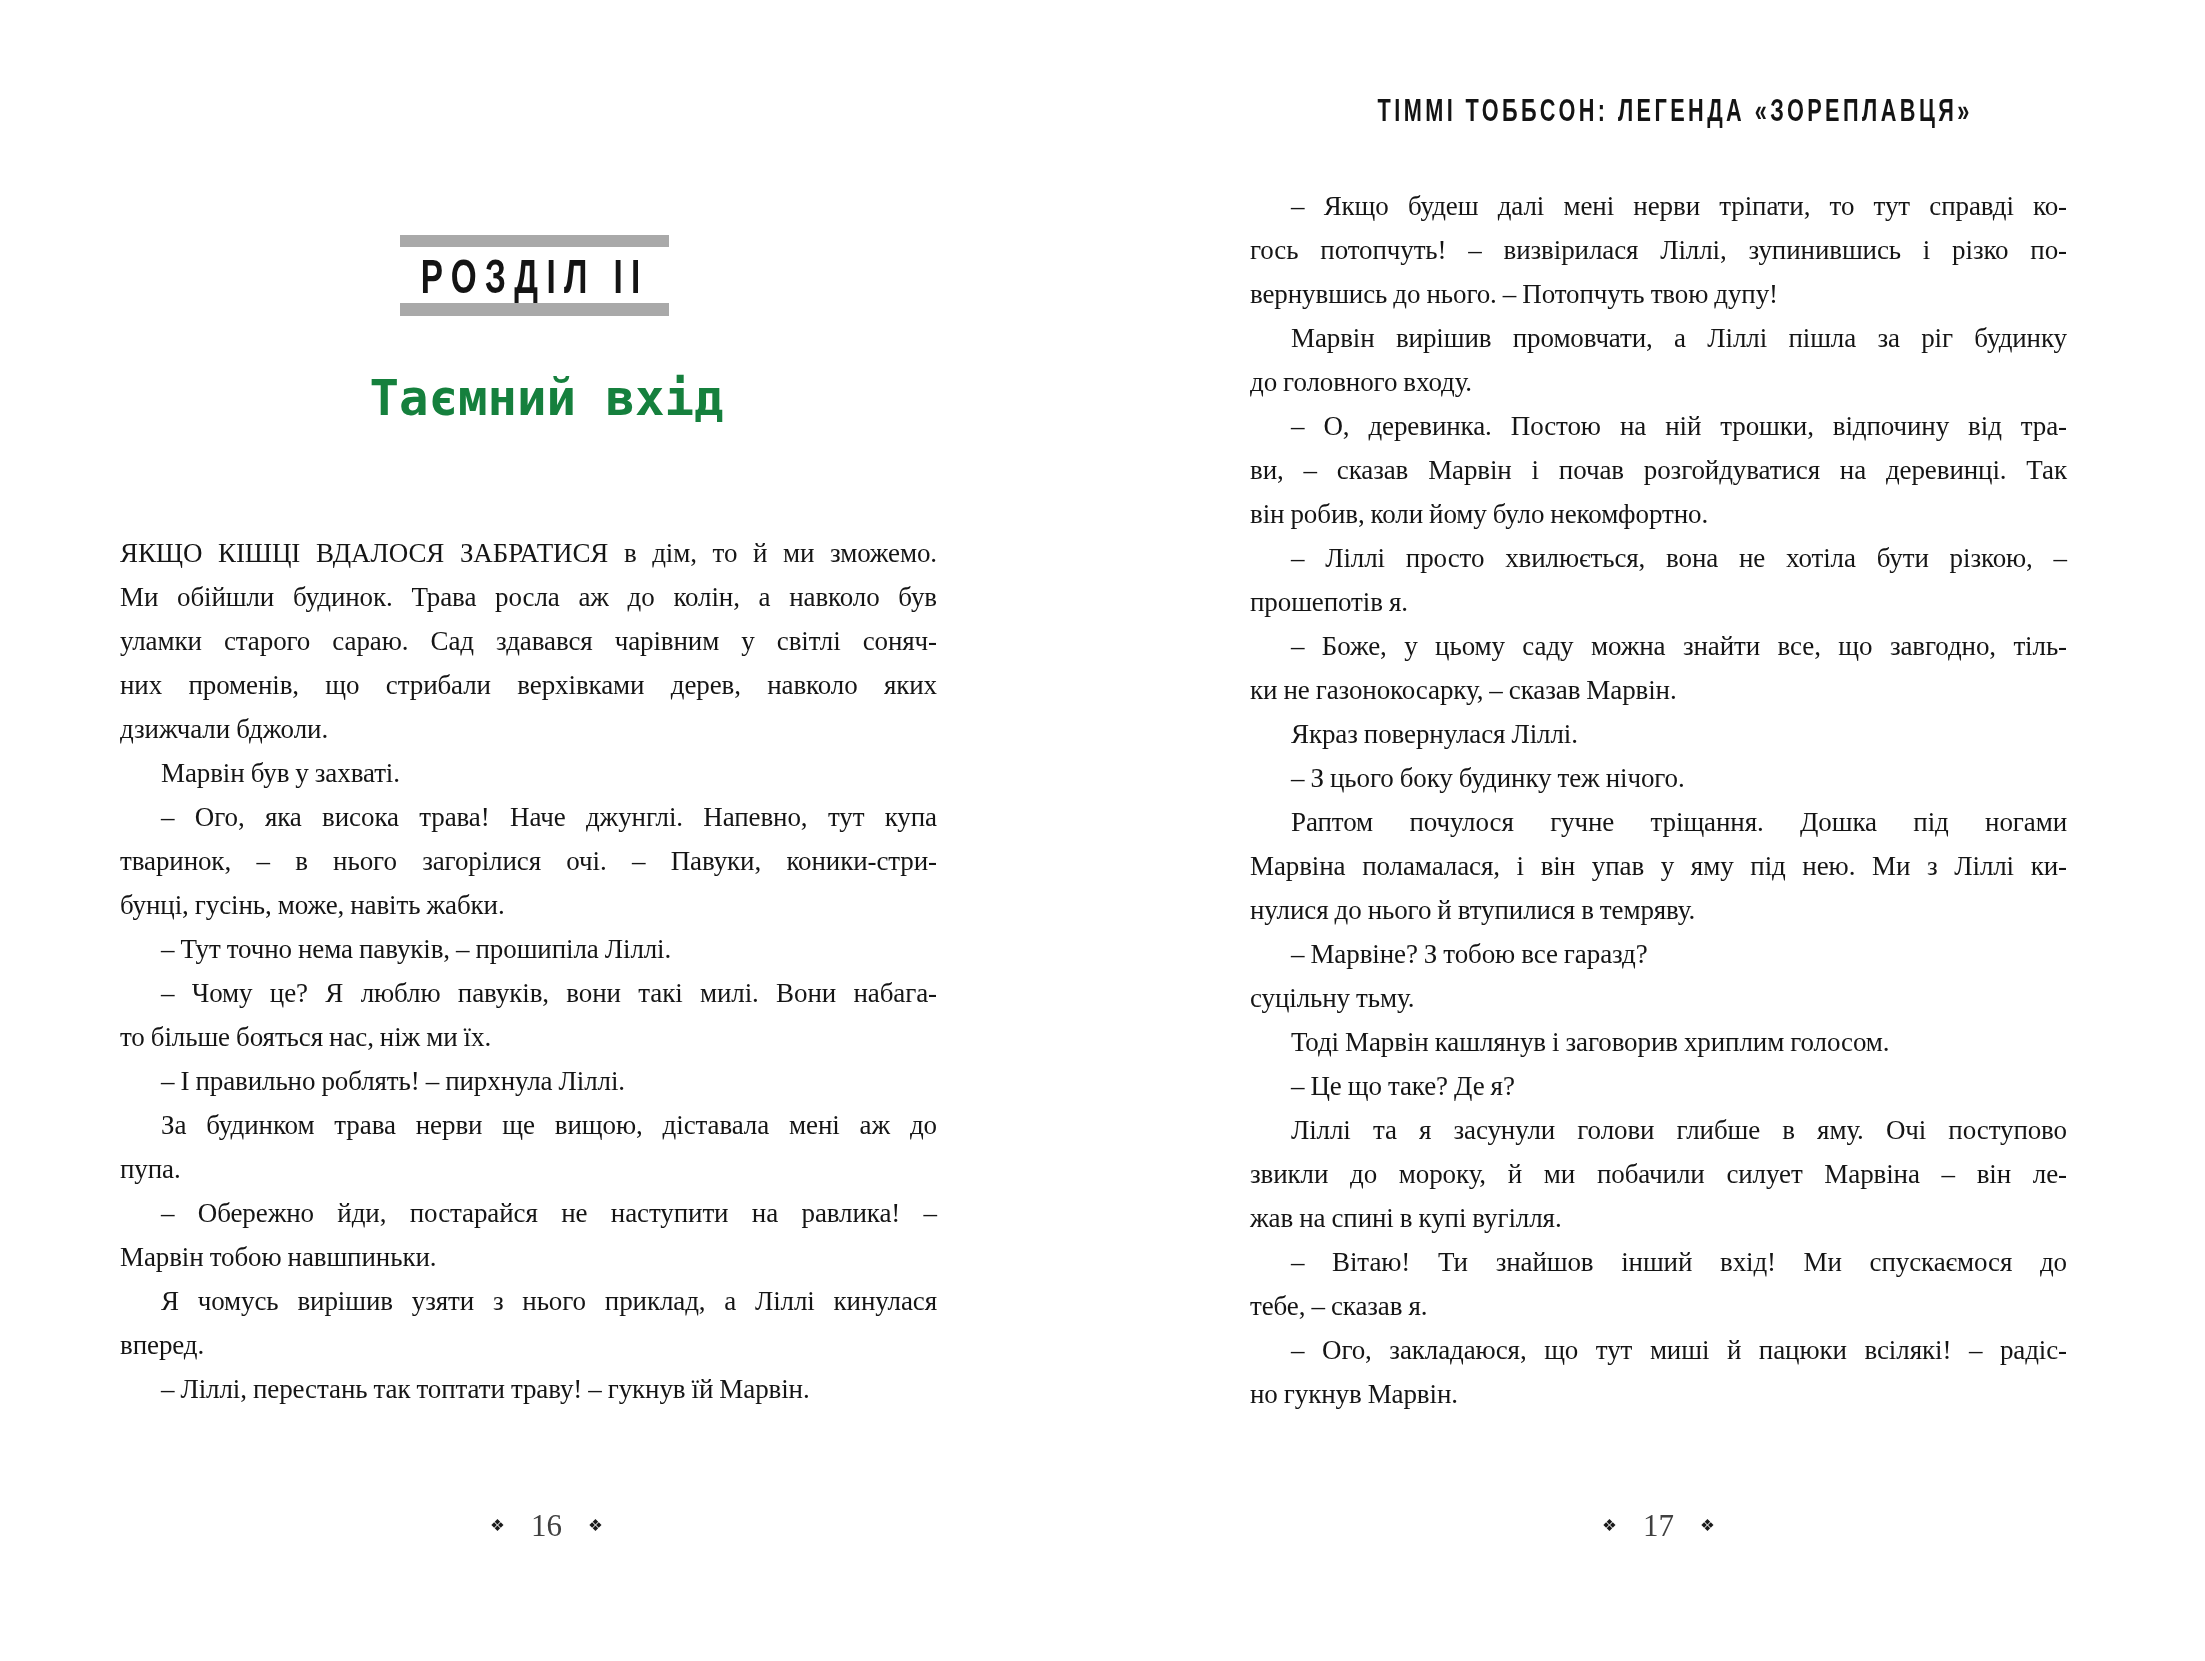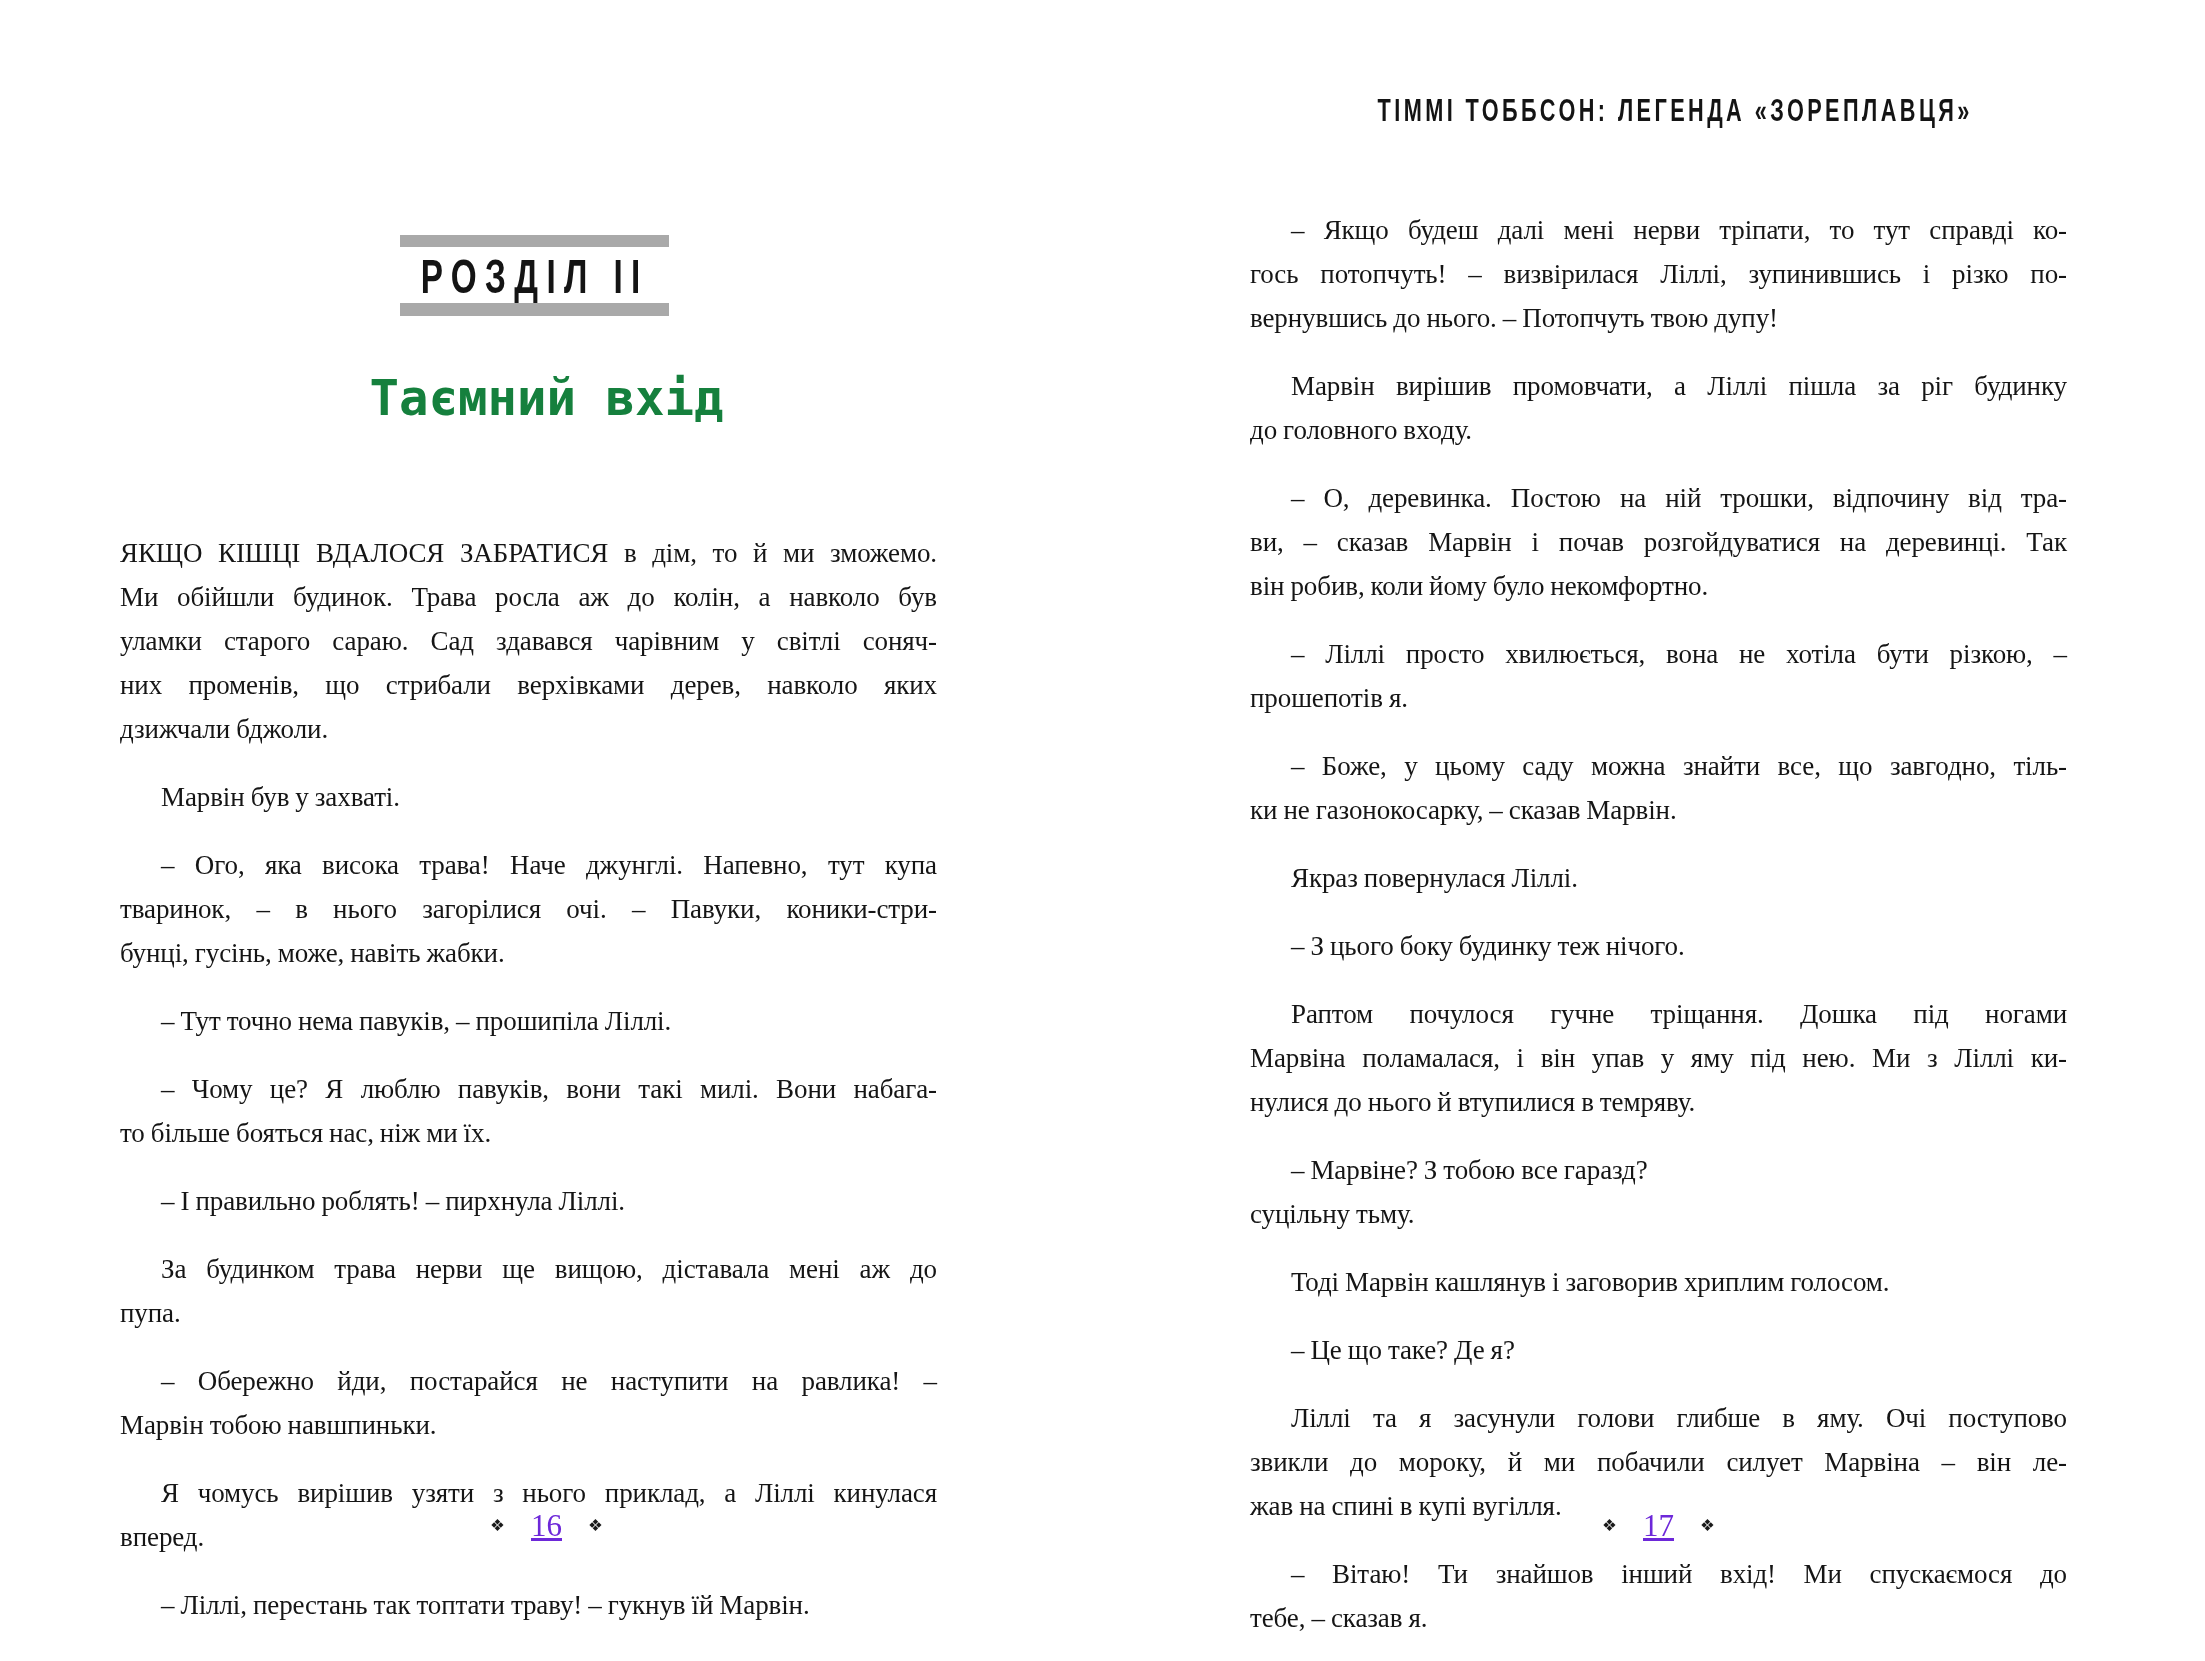--- a/index.html
+++ b/index.html
@@ -103,40 +103,39 @@
     word-spacing: -0.6px;
   }
   .page.left  .bodycol { left: 120px; top: 531px; }
   .page.right .bodycol { left: 147px; top: 184px; }
   .line {
     text-align: justify;
     text-align-last: auto;
     white-space: normal;
   }
   .line.just   { text-align-last: justify; }
-  .line.indent { text-indent: 41px; margin-top: 24px; }
+  .line.indent { text-indent: 41px; }
 
   
   .footer {
     position: absolute;
     top: 1510px;
     width: 817px;
     display: flex;
     justify-content: center;
     align-items: center;
     column-gap: 26px;
   }
   .page.left  .footer { left: 138px; }
   .page.right .footer { left: 147px; }
   .pnum {
     font-family: "Liberation Serif", serif;
     font-size: 31px;
     line-height: 31px;
-    color: #6d28d9;
-    text-decoration: underline;
+    color: #404040;
   }
   .orn {
     font-family: "DejaVu Sans", sans-serif;
     font-size: 16.6px;
     line-height: 16.6px;
     color: #1a1a1a;
     position: relative;
     top: 0.6px;
   }
 </style>

